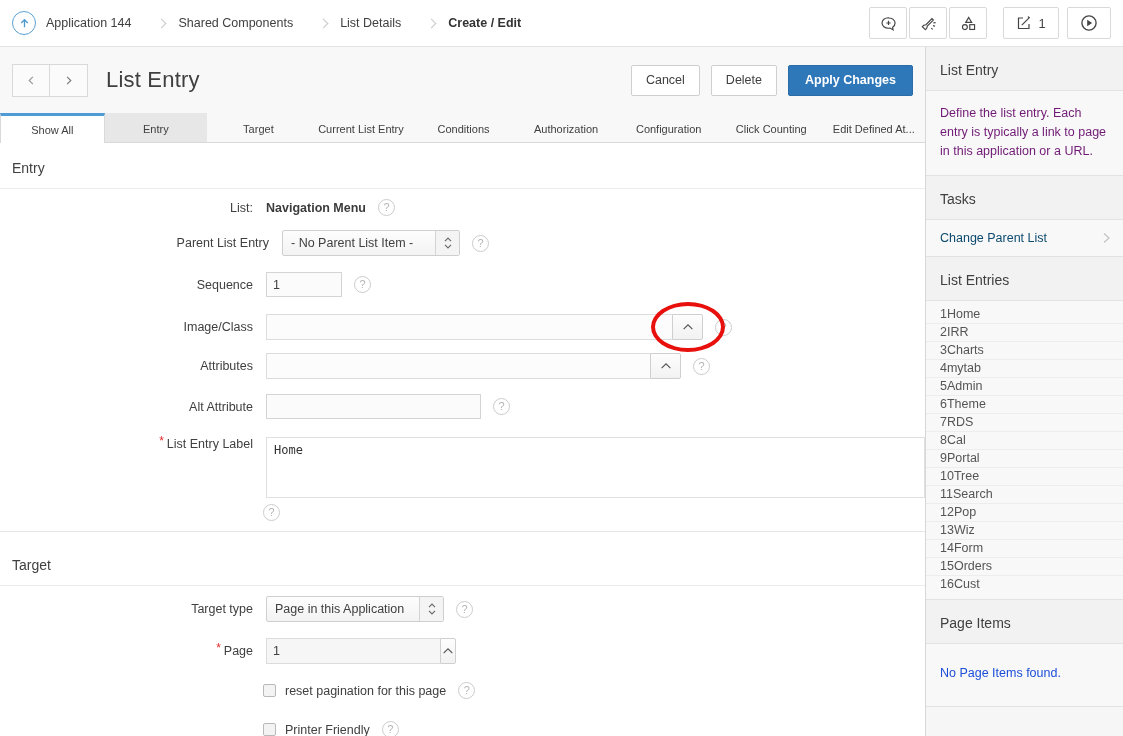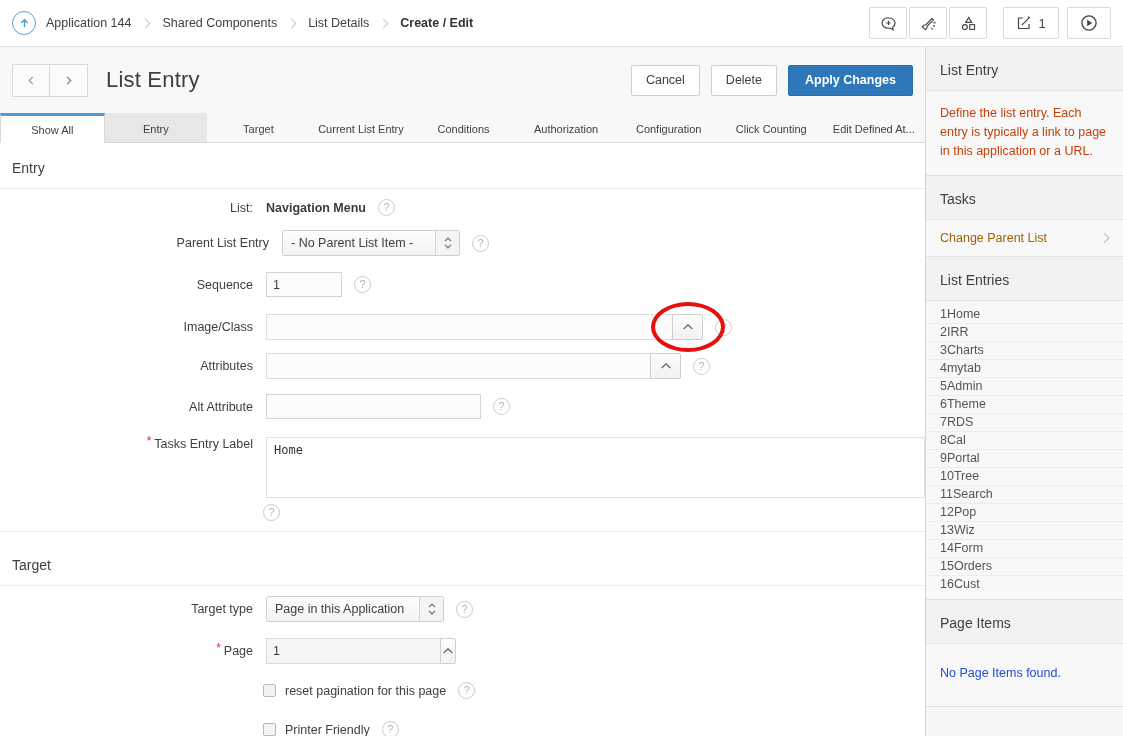--- a/index.html
+++ b/index.html
@@ -62,41 +62,41 @@
   .tarea { width:662px; height:61px; border:1px solid #e0e0e0; background:#fff; font-family:"DejaVu Sans Mono", monospace; font-size:12px; color:#333; padding:5px 7px; resize:none; }
   .help-under { margin-left:263px; margin-top:6px; margin-bottom:10px; display:inline-block; }
   .section-gap { height:9px; border-top:1px solid #e6e6e6; }
   .cbx-row { display:flex; align-items:center; margin:0 0 22px 263px; }
   .cbx { width:13px; height:13px; border:1px solid #b9b9b9; border-radius:2px; background:#f3f3f3; margin-right:9px; cursor:pointer; flex-shrink:0; }
   .cbx-lbl { color:#404040; }
 
   
   .sb-hdr { padding:15px 14px 12px; font-size:14px; color:#404040; background:#f2f2f2; border-bottom:1px solid #e2e2e2; }
   .sb-body { background:#f8f8f8; border-bottom:1px solid #e2e2e2; }
-  .sb-desc { padding:13px 14px 15px; font-size:12.5px; line-height:1.5; color:#c2410c; }
+  .sb-desc { padding:13px 14px 15px; font-size:12.5px; line-height:1.5; color:#701a75; }
   .sb-link-row { display:flex; align-items:center; justify-content:space-between; padding:11px 12px 11px 14px; cursor:pointer; }
-  .sb-link { color:#a16207; font-size:12.5px; }
+  .sb-link { color:#0c4a6e; font-size:12.5px; }
   .sb-list { list-style:none; padding:5px 0 6px; }
   .sb-list li { padding:1px 14px 2px; font-size:12.5px; color:#555; border-bottom:1px solid #ededed; cursor:pointer; }
   .sb-list li:last-child { border-bottom:none; }
   .sb-empty { padding:22px 14px 26px; font-size:12.5px; color:#1d4ed8; }
 
   svg { display:block; }
 </style>
 </head>
 <body>
 
 <header class="topbar">
   <div class="breadcrumb">
     <span class="home-btn">
       <svg width="13" height="13" viewBox="0 0 14 14">
           <path d="M7 11V3M3.5 6.5L7 3l3.5 3.5" fill="none" stroke="#4d9ad1" stroke-width="1.4"></path>
         </svg>
     </span>
-    <nav style="display:flex;align-items:center;">
+    <nav style="display:flex;align-items:center;gap:16px;">
 
     <span class="crumb">
 
         <span class="crumb-lbl">Application 144</span>
       </span>
         <span class="crumb">
         <span class="crumb-sep"></span>
         <span class="crumb-lbl">Shared Components</span>
       </span>
         <span class="crumb">
@@ -246,21 +246,21 @@
             <span class="help"></span>
           </div>
 
           <div class="frow" style="margin-bottom:18px;">
             <span class="flabel">Alt Attribute</span>
             <input class="txt" style="width: 215px;" value="">
             <span class="help"></span>
           </div>
 
           <div class="frow top-align" style="margin-bottom:0;">
-            <span class="flabel"><span class="req">*</span><span>Tasks Entry Label</span></span>
+            <span class="flabel"><span class="req">*</span><span>List Entry Label</span></span>
             <textarea class="tarea" spellcheck="false" style="">Home</textarea>
           </div>
           <span class="help help-under"></span>
         </div>
       </section>
 
       <div class="section-gap"></div>
 
       <section>
         <div class="section-title">Target</div>

